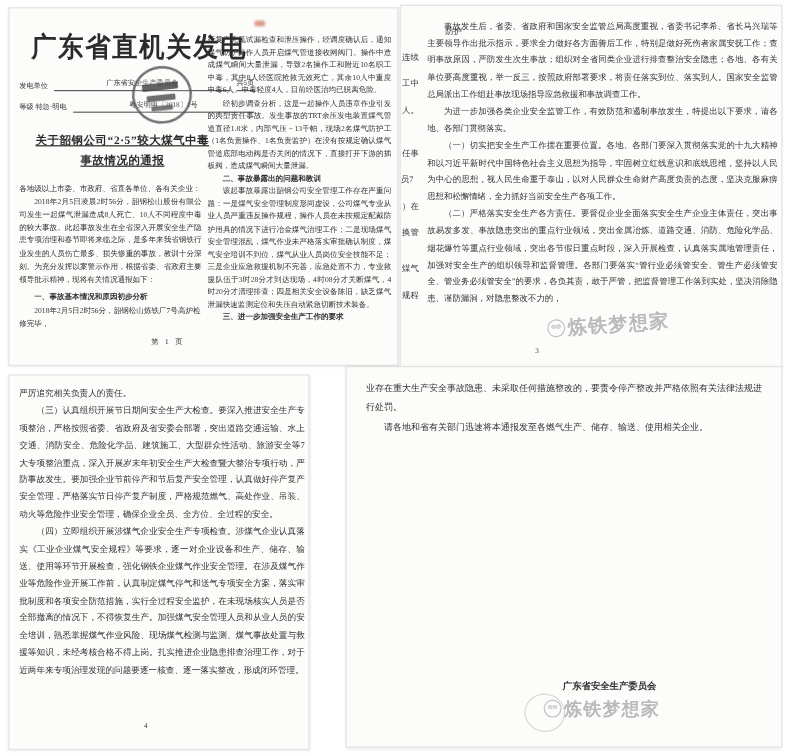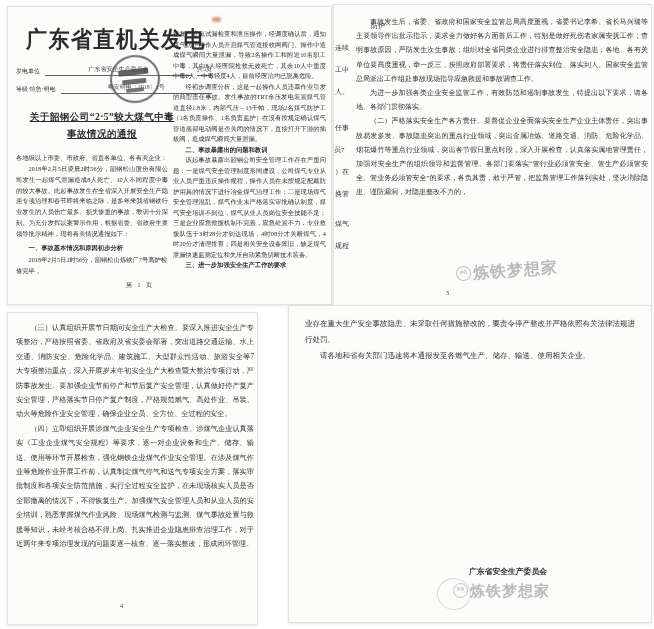--- a/index.html
+++ b/index.html
@@ -102,33 +102,35 @@
     <div class="abs sliver" style="left:1px;top:118px;">任事</div>
     <div class="abs sliver" style="left:0;top:140px;">员7</div>
     <div class="abs sliver" style="left:1px;top:162px;">）在</div>
     <div class="abs sliver" style="left:1px;top:184px;">换管</div>
     <div class="abs sliver" style="left:1px;top:214px;">煤气</div>
     <div class="abs sliver" style="left:1px;top:236px;">规程</div>
 
     <div class="abs body3" style="left:22px;top:10px;height:276px;overflow:hidden;">
       <div class="j ind">事故发生后，省委、省政府和国家安全监管总局高度重视，省委书记李希、省长马兴瑞等主要领导作出批示指示，要求全力做好各方面善后工作，特别是做好死伤者家属安抚工作；查明事故原因，严防发生次生事故；组织对全省同类企业进行排查整治安全隐患；各地、各有关单位要高度重视，举一反三，按照政府部署要求，将责任落实到位、落实到人。国家安全监管总局派出工作组赴事故现场指导应急救援和事故调查工作。</div>
       <div class="j ind">为进一步加强各类企业安全监管工作，有效防范和遏制事故发生，特提出以下要求，请各地、各部门贯彻落实。</div>
+      <div class="j ind">（一）切实把安全生产工作摆在重要位置。各地、各部门要深入贯彻落实党的十九大精神和以习近平新时代中国特色社会主义思想为指导，牢固树立红线意识和底线思维，坚持以人民为中心的思想，视人民生命重于泰山，以对人民群众生命财产高度负责的态度，坚决克服麻痹思想和松懈情绪，全力抓好当前安全生产各项工作。</div>
       <div class="j ind">（二）严格落实安全生产各方责任。要督促企业全面落实安全生产企业主体责任，突出事故易发多发、事故隐患突出的重点行业领域，突出金属冶炼、道路交通、消防、危险化学品、烟花爆竹等重点行业领域，突出各节假日重点时段，深入开展检查，认真落实属地管理责任，加强对安全生产的组织领导和监督管理。各部门要落实“管行业必须管安全、管生产必须管安全、管业务必须管安全”的要求，各负其责，敢于严管，把监督管理工作落到实处，坚决消除隐患、谨防漏洞，对隐患整改不力的，</div>
     </div>
 
     <div class="abs wm" style="left:122px;top:256px;transform:rotate(-4deg);">
       <span class="logo"></span><span>炼铁梦想家</span>
     </div>
     <div class="abs pnum" style="left:112px;top:285px;">3</div>
   </div>
 </div>
 
 <div class="scan" id="scanC" style="left:7px;top:312px;width:249px;height:311px;">
   <div class="txt">
     <div class="abs body4" style="left:8px;top:8px;height:275px;overflow:hidden;">
+      <div class="j">严厉追究相关负责人的责任。</div>
       <div class="j ind">（三）认真组织开展节日期间安全生产大检查。要深入推进安全生产专项整治，严格按照省委、省政府及省安委会部署，突出道路交通运输、水上交通、消防安全、危险化学品、建筑施工、大型群众性活动、旅游安全等7大专项整治重点，深入开展岁末年初安全生产大检查暨大整治专项行动，严防事故发生。要加强企业节前停产和节后复产安全管理，认真做好停产复产安全管理，严格落实节日停产复产制度，严格规范燃气、高处作业、吊装、动火等危险作业安全管理，确保企业全员、全方位、全过程的安全。</div>
       <div class="j ind">（四）立即组织开展涉煤气企业安全生产专项检查。涉煤气企业认真落实《工业企业煤气安全规程》等要求，逐一对企业设备和生产、储存、输送、使用等环节开展检查，强化钢铁企业煤气作业安全管理。在涉及煤气作业等危险作业开展工作前，认真制定煤气停气和送气专项安全方案，落实审批制度和各项安全防范措施，实行全过程安全监护，在未现场核实人员是否全部撤离的情况下，不得恢复生产。加强煤气安全管理人员和从业人员的安全培训，熟悉掌握煤气作业风险、现场煤气检测与监测、煤气事故处置与救援等知识，未经考核合格不得上岗。扎实推进企业隐患排查治理工作，对于近两年来专项治理发现的问题要逐一核查、逐一落实整改，形成闭环管理。</div>
     </div>
     <div class="abs pnum" style="left:112px;top:290px;">4</div>
   </div>
 </div>
 
 <div class="scan" id="scanD" style="left:288px;top:305px;width:362px;height:316px;">
   <div class="txt">
     <div class="abs body5" style="left:16px;top:10px;">

